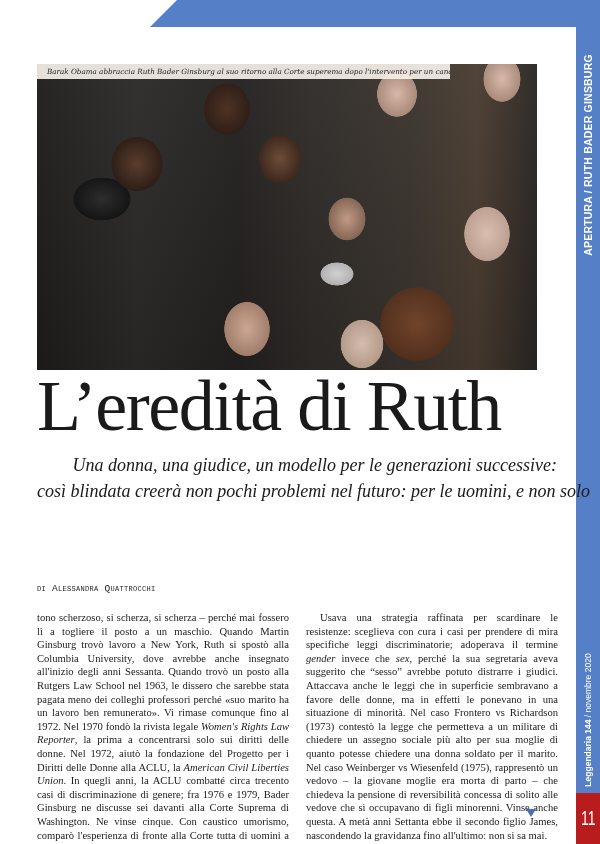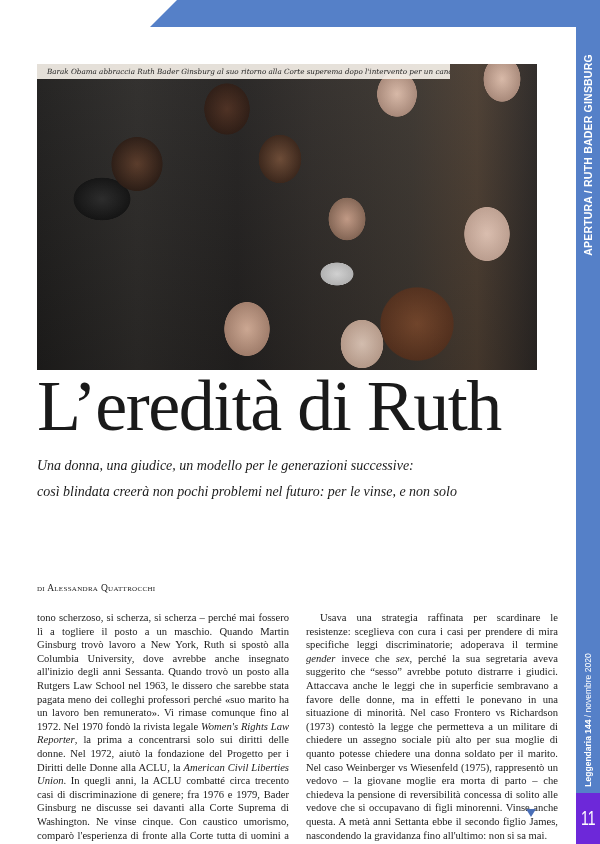--- a/index.html
+++ b/index.html
@@ -30,21 +30,21 @@
     display:flex; align-items:center; justify-content:center;
   }
   .side-band-bottom-text span {
     display:block; transform:rotate(-90deg); white-space:nowrap;
     color:#ffffff; font-family:"Liberation Sans", sans-serif;
     font-size:8.5px;
   }
   .side-band-bottom-text .issue { font-weight:bold; }
   .page-num-box {
     position:absolute; right:0; top:793px; width:24px; height:51px;
-    background:#6d28d9; color:#ffffff;
+    background:#b91c1c; color:#ffffff;
     font-family:"Liberation Sans", sans-serif; font-size:20px;
     display:flex; align-items:center; justify-content:center;
     transform-origin:center;
   }
   .page-num-box span { display:inline-block; transform:scaleX(0.7); }
 
   .photo {
     position:absolute; left:37px; top:64px; width:500px; height:306px;
     overflow:hidden;
     background:
@@ -74,27 +74,27 @@
     white-space:nowrap; overflow:hidden;
   }
 
   .headline {
     position:absolute; left:37px; top:376px; width:520px;
     font-family:"Liberation Serif", serif; font-size:72px; font-weight:normal;
     letter-spacing:-1.5px; color:#1a1a1a; line-height:60px; margin:0;
   }
   .standfirst {
     position:absolute; left:37px; top:453px; width:520px;
-    font-family:"Liberation Serif", serif; font-style:italic; font-size:14px;
-    line-height:25.5px; color:#1a1a1a; margin:0;
+    font-family:"Liberation Serif", serif; font-style:italic; font-size:18px;
+    line-height:25.5px; color:#1a1a1a; margin:0;text-align:right;
   }
   .standfirst span { display:block; white-space:nowrap; }
   .byline {
     position:absolute; left:37px; top:583px;
-    font-family:Liberation Serif, serif; font-size:9.5px; color:#222;
+    font-family:Liberation Mono, monospace; font-size:9.5px; color:#222;
     font-variant:small-caps; letter-spacing:0.3px;
   }
   .col {
     position:absolute; top:611px; width:252px;
     font-family:"Liberation Serif", serif; font-size:10.6px; line-height:13.6px;
     color:#1a1a1a; text-align:justify;
   }
   .col p { margin:0; }
   .col-1 { left:37px; }
   .col-2 { left:306px; width:252px; }
@@ -125,21 +125,21 @@
 
 <div class="photo">
   <div class="shade"></div>
 </div>
 <div class="caption">Barak Obama abbraccia Ruth Bader Ginsburg al suo ritorno alla Corte superema dopo l'intervento per un cancro al pancreas</div>
 
 <h1 class="headline">L’eredità di Ruth</h1>
 
 <div class="standfirst">
   <span>Una donna, una giudice, un modello per le generazioni successive:</span>
-  <span>così blindata creerà non pochi problemi nel futuro: per le vinse, e non solo</span>
+  <span>così blindata creerà non pochi problemi nel futuro: per le uomini, e non solo</span>
 </div>
 
 <div class="byline">di Alessandra Quattrocchi</div>
 
 <div class="col col-1">
   <p><span>tono scherzoso, si scherza, si scherza – perché mai fossero lì a togliere il posto a un maschio. Quando Martin Ginsburg trovò lavoro a New York, Ruth si spostò alla Columbia University, dove avrebbe anche insegnato all'inizio degli anni Sessanta. Quando trovò un posto alla Rutgers Law School nel 1963, le dissero che sarebbe stata pagata meno dei colleghi professori perché «suo marito ha un lavoro ben remunerato». Vi rimase comunque fino al 1972. Nel 1970 fondò la rivista legale </span><i>Women's Rights Law Reporter</i><span>, la prima a concentrarsi solo sui diritti delle donne. Nel 1972, aiutò la fondazione del Progetto per i Diritti delle Donne alla ACLU, la </span><i>American Civil Liberties Union</i><span>. In quegli anni, la ACLU combatté circa trecento casi di discriminazione di genere; fra 1976 e 1979, Bader Ginsburg ne discusse sei davanti alla Corte Suprema di Washington. Ne vinse cinque. Con caustico umorismo, comparò l'esperienza di fronte alla Corte tutta di uomini a quella di una «maestra d'asilo».</span></p>
 </div>
 
 <div class="col col-2">
   <p><span>Usava una strategia raffinata per scardinare le resistenze: sceglieva con cura i casi per prendere di mira specifiche leggi discriminatorie; adoperava il termine </span><i>gender</i><span> invece che </span><i>sex</i><span>, perché la sua segretaria aveva suggerito che “sesso” avrebbe potuto distrarre i giudici. Attaccava anche le leggi che in superficie sembravano a favore delle donne, ma in effetti le ponevano in una situazione di minorità. Nel caso Frontero vs Richardson (1973) contestò la legge che permetteva a un militare di chiedere un assegno sociale più alto per sua moglie di quanto potesse chiedere una donna soldato per il marito. Nel caso Weinberger vs Wiesenfeld (1975), rappresentò un vedovo – la giovane moglie era morta di parto – che chiedeva la pensione di reversibilità concessa di solito alle vedove che si occupavano di figli minorenni. Vinse anche questa. A metà anni Settanta ebbe il secondo figlio James, nascondendo la gravidanza fino all'ultimo: non si sa mai.</span></p>

